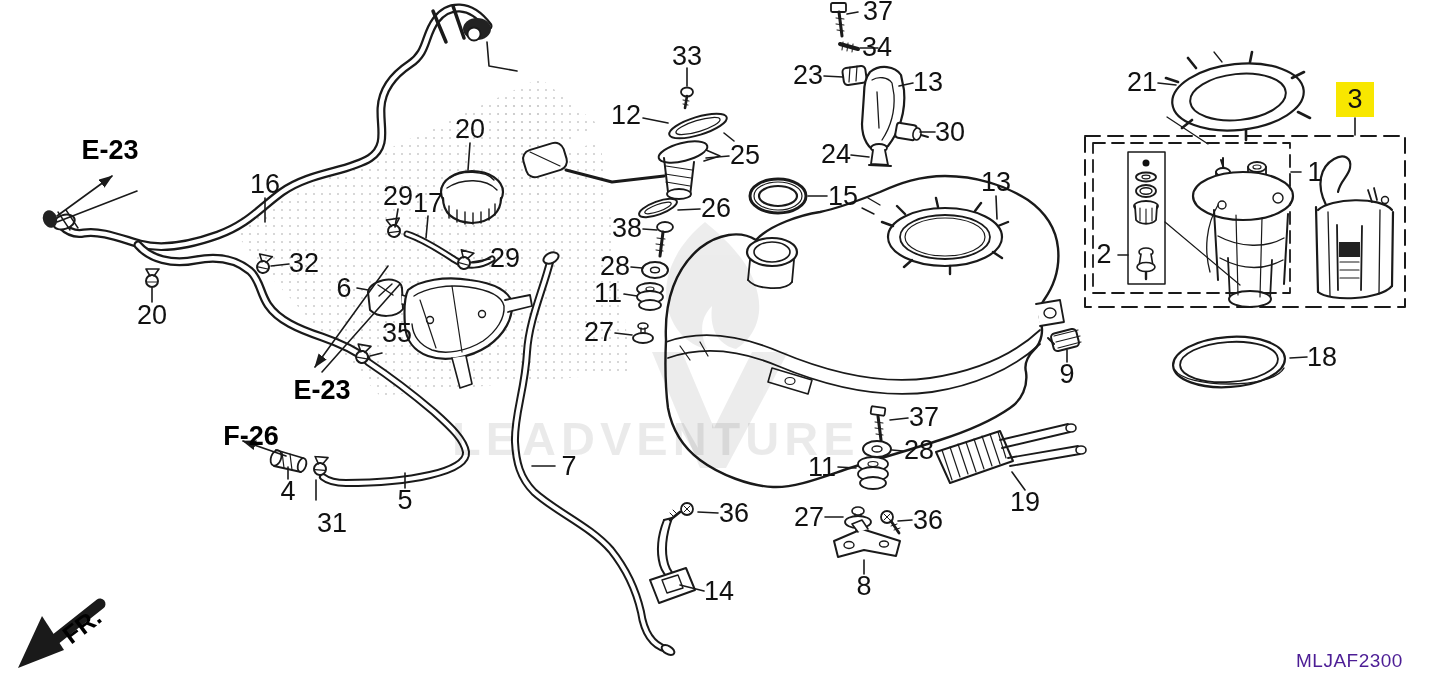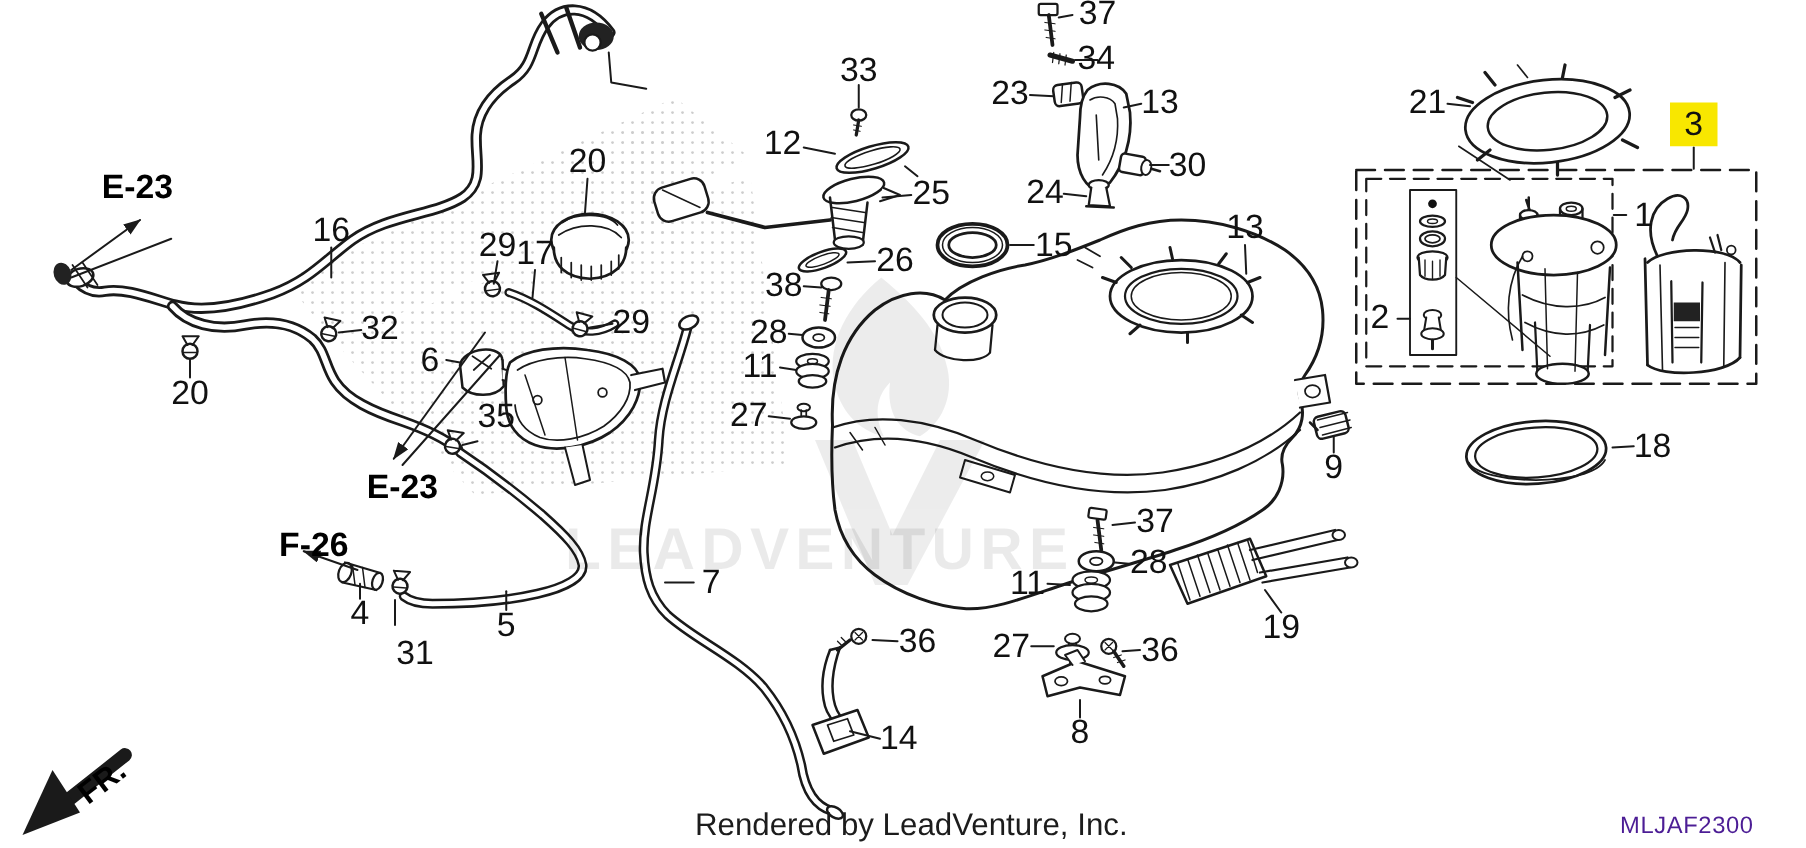--- a/index.html
+++ b/index.html
@@ -478,16 +478,15 @@
 <div class="txt callout" style="left:304px;top:263px;">32</div>
 <div class="txt callout" style="left:687px;top:56px;">33</div>
 <div class="txt callout" style="left:877px;top:47px;">34</div>
 <div class="txt callout" style="left:397px;top:333px;">35</div>
 <div class="txt callout" style="left:734px;top:513px;">36</div>
 <div class="txt callout" style="left:928px;top:520px;">36</div>
 <div class="txt callout" style="left:878px;top:11px;">37</div>
 <div class="txt callout" style="left:924px;top:417px;">37</div>
 <div class="txt callout" style="left:627px;top:228px;">38</div>
 
-<div class="txt footer" style="left:556px;top:646px;">Rendered by LeadVenture, Inc.</div>
 <div class="txt code" style="left:1296px;top:650px;">MLJAF2300</div>
 
 </div>
 
 </body></html>

